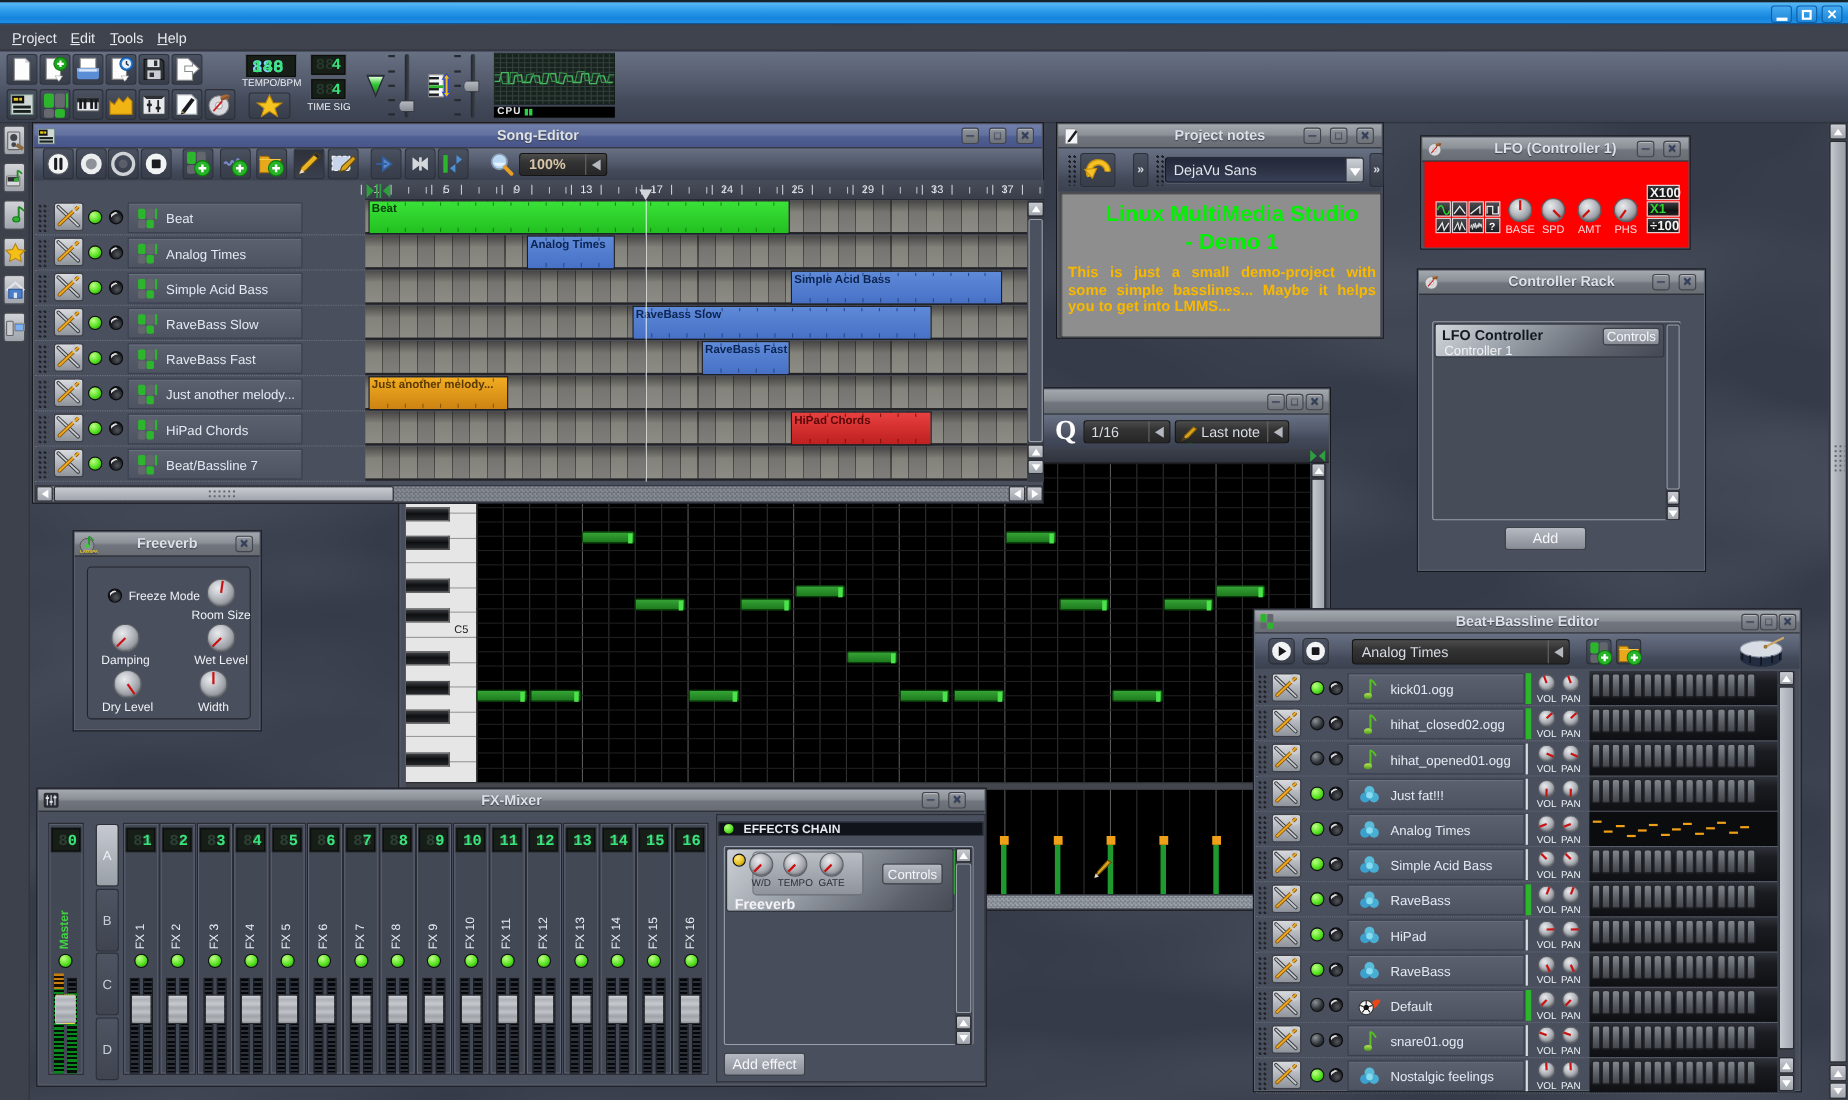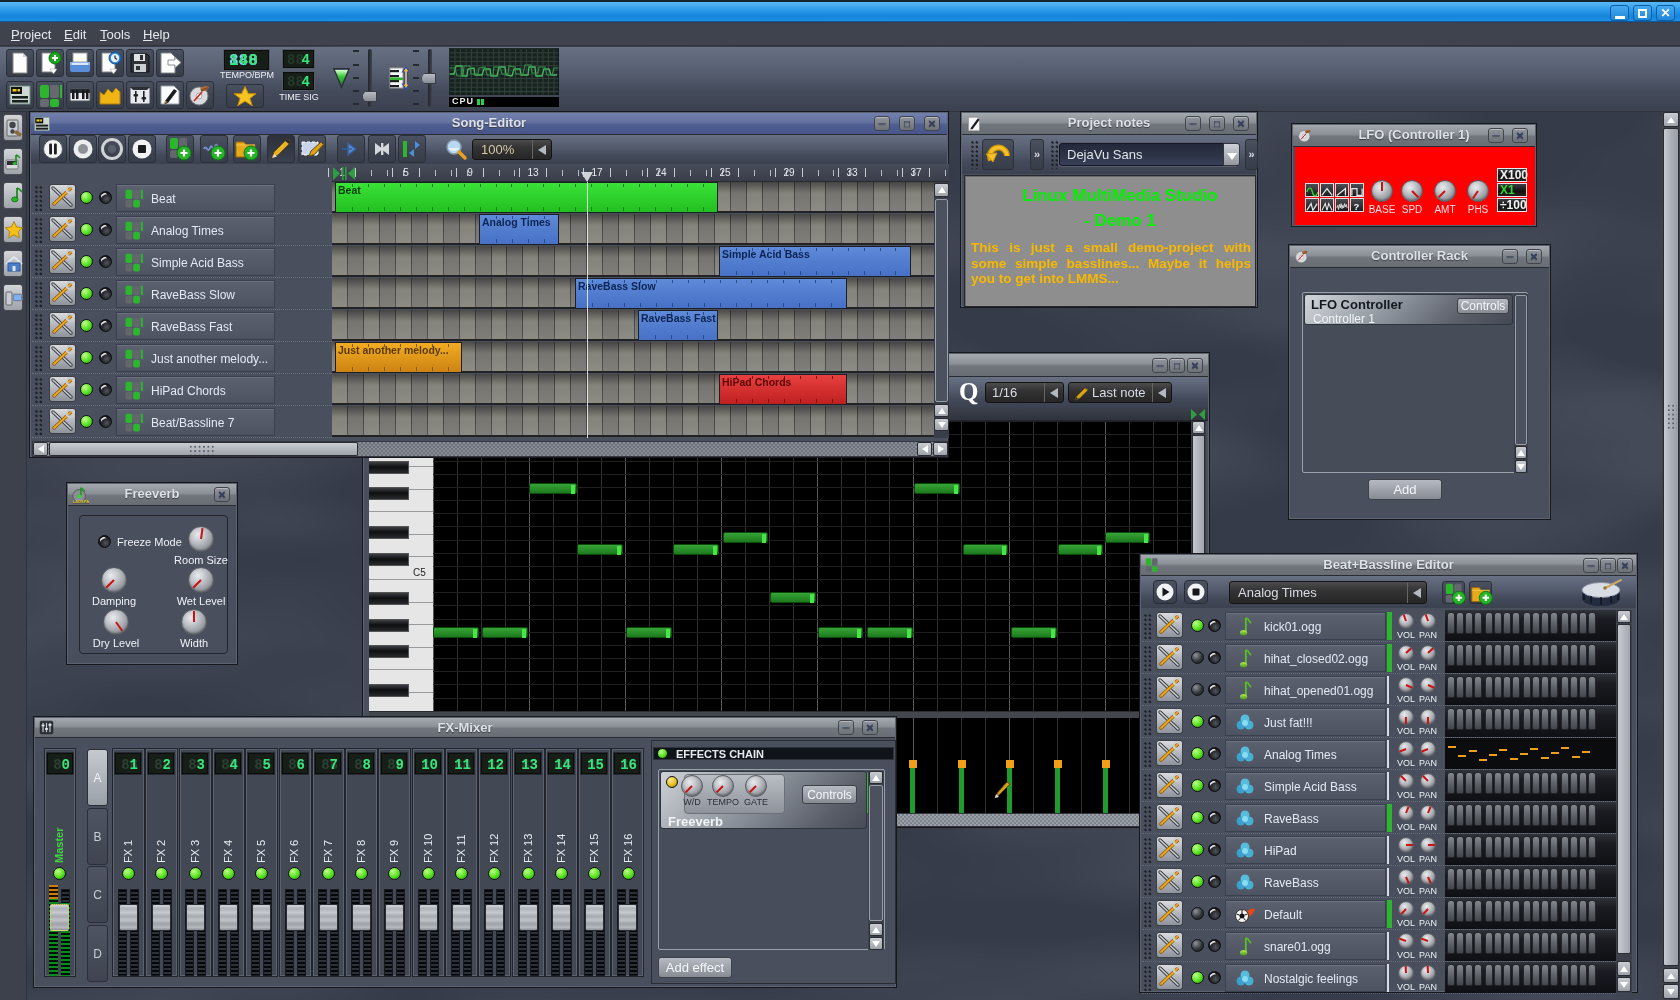--- a/index.html
+++ b/index.html
@@ -598,21 +598,21 @@
           <rect x="4" y="5" width="4" height="16" fill="#2db52d"></rect>
           <path d="M10 9h10M16 5l5 4-5 4z" fill="#4a90d8"></path>
           <path d="M21 17H11M15 13l-5 4 5 4z" fill="#4a90d8"></path>
         </svg></div>
 <svg class="abs" style="left:413px;top:3px" width="24" height="24" viewBox="0 0 24 24">
  <circle cx="10" cy="9" r="7" fill="#b8d8f4" stroke="#8899aa" stroke-width="1.5"></circle>
  <path d="M4.5 10a6.5 6.5 0 0 0 11 0z" fill="#e8f2fc"></path>
  <path d="M15 14l6 6" stroke="#e8a020" stroke-width="3.5" stroke-linecap="round"></path>
       </svg>
 <div class="combo" style="left:441px;top:4px;width:80px;height:21px;">
-        <span class="abs" style="left:8px;top:2px;color:#d8c8a8;">100%</span>
+        <span class="abs" style="left:8px;top:2px;color:#d8c8a8;font-weight:bold;">100%</span>
         <i class="arr"></i>
       </div>
 </div>
 <div class="abs" style="left:302px;top:52px;width:617px;height:18px;background:linear-gradient(#474c59,#3a3e4a);border-bottom:1px solid #262a32;color:#e6e9ee;font-size:10px;">
 <span class="abs" style="left:0px;top:3px;width:20px;text-align:center;">1</span>
 <div class="abs" style="left:-4px;top:4px;width:1px;height:9px;background:#c8ccd2;"></div>
 <div class="abs" style="left:23px;top:4px;width:1px;height:9px;background:#c8ccd2;"></div>
 <div class="abs" style="left:39px;top:6px;width:1px;height:6px;background:#b8bcc2;"></div>
 <div class="abs" style="left:55px;top:6px;width:1px;height:6px;background:#b8bcc2;"></div>
 <div class="abs" style="left:71px;top:6px;width:1px;height:6px;background:#b8bcc2;"></div>
@@ -1098,21 +1098,21 @@
 <div class="grip" style="left:88px;top:5px;height:29px;"></div>
 <div class="abs" style="left:97px;top:8px;width:178px;height:23px;background:linear-gradient(#23293a,#2e3547 60%,#38405a);border:1px solid #141824;border-radius:3px;color:#dfe3ea;font-size:13px;box-shadow:0 0 0 1px #5a6070;">
  <span class="abs" style="left:7px;top:3px;">DejaVu Sans</span>
       </div>
 <div class="abs" style="left:261px;top:8px;width:17px;height:23px;background:linear-gradient(#cdd1d7,#9499a1);border:1px solid #33363c;border-radius:0 3px 3px 0;">
  <div class="abs" style="left:3px;top:9px;border-left:5px solid transparent;border-right:5px solid transparent;border-top:7px solid #fff;"></div>
       </div>
 <div class="tbtn" style="left:283px;top:4px;width:13px;height:31px;color:#d8dce2;font-weight:bold;font-size:11px;text-align:center;line-height:29px;">»</div>
 </div>
 <div class="abs" style="left:3px;top:63px;width:292px;height:132px;background:#8e8e8e;border:1px solid #26282c;box-shadow:inset 1px 1px 0 #6a6a6a;">
- <div class="abs" style="left:0;top:7px;width:100%;text-align:center;color:#00f200;font-size:17px;font-weight:bold;line-height:25px;padding-left:20px;">Linux MultiMedia Studio<br>- Demo 1</div>
+ <div class="abs" style="left:0;top:7px;width:100%;text-align:center;color:#00f200;font-size:20px;font-weight:bold;line-height:25px;padding-left:20px;">Linux MultiMedia Studio<br>- Demo 1</div>
  <div class="abs" style="left:6px;top:64px;width:280px;color:#f8b800;font-size:13.5px;font-weight:bold;text-align:justify;line-height:15.5px;">
   <span style="display:inline-block;width:100%;text-align:justify;text-align-last:justify;">This&nbsp; is&nbsp; just&nbsp; a&nbsp; small&nbsp; demo-project&nbsp; with</span>
   <span style="display:inline-block;width:100%;text-align:justify;text-align-last:justify;">some&nbsp; simple&nbsp; basslines...&nbsp; Maybe&nbsp; it&nbsp; helps</span>
   <span style="display:inline-block;width:100%;">you to get into LMMS...</span>
  </div>
     </div>
 </div>
 <div class="win" style="left:1291px;top:123px;width:246px;height:104px;">
 <div class="tbar" style="height:22px;"><span class="abs" style="left:4px;top:3px;"><svg width="17" height="15" viewBox="0 0 26 24">
           <circle cx="11" cy="13" r="9" fill="#d8dadd" stroke="#7e8286"></circle>

